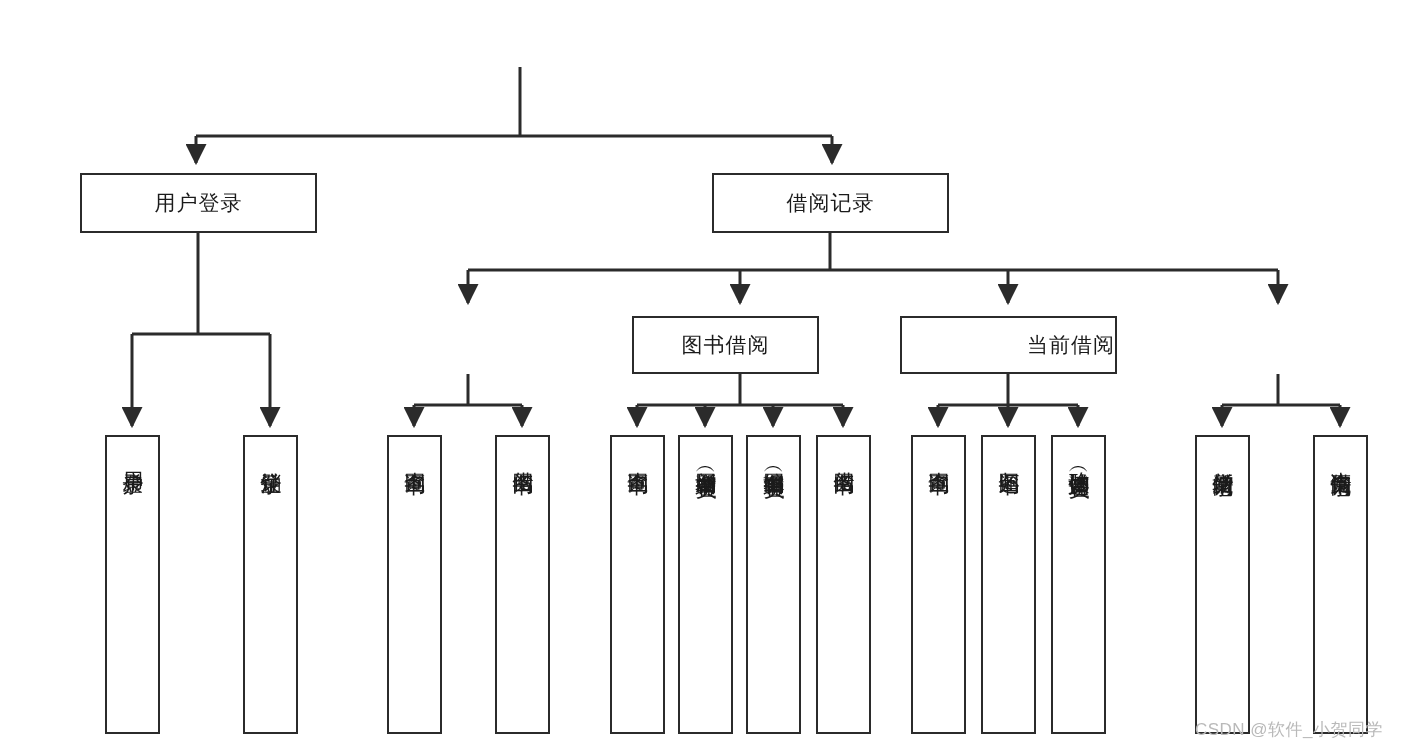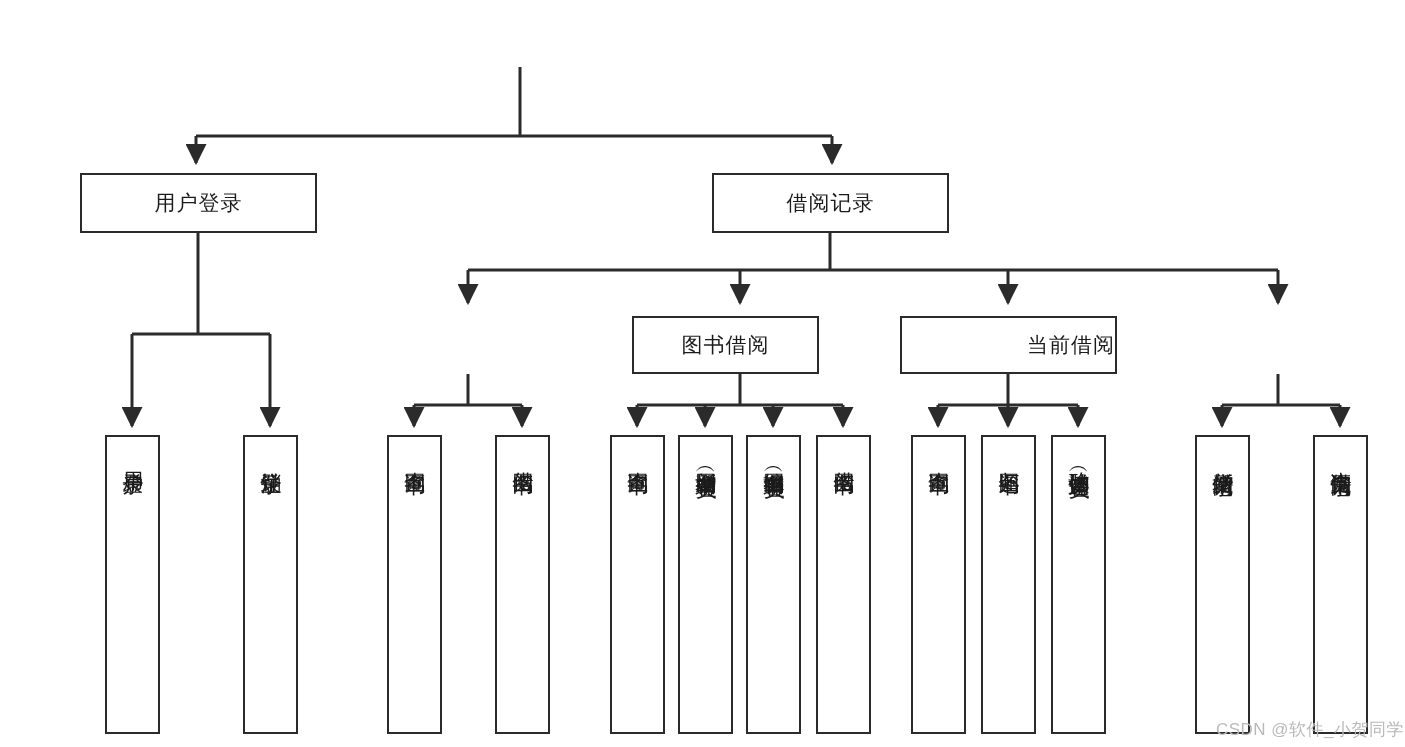--- a/index.html
+++ b/index.html
@@ -58,21 +58,21 @@
     line-height: 1.18;
     letter-spacing: 1px;
     white-space: nowrap;
   }
   .htext {
     white-space: nowrap;
     letter-spacing: 1px;
   }
   #watermark {
     position: absolute;
-    right: 1px;
+    right: 22px;
     bottom: 6px;
     font-size: 17px;
     color: #b9b9b9;
     letter-spacing: 0.5px;
     z-index: 5;
     white-space: nowrap;
   }
 </style>
 </head>
 <body>

